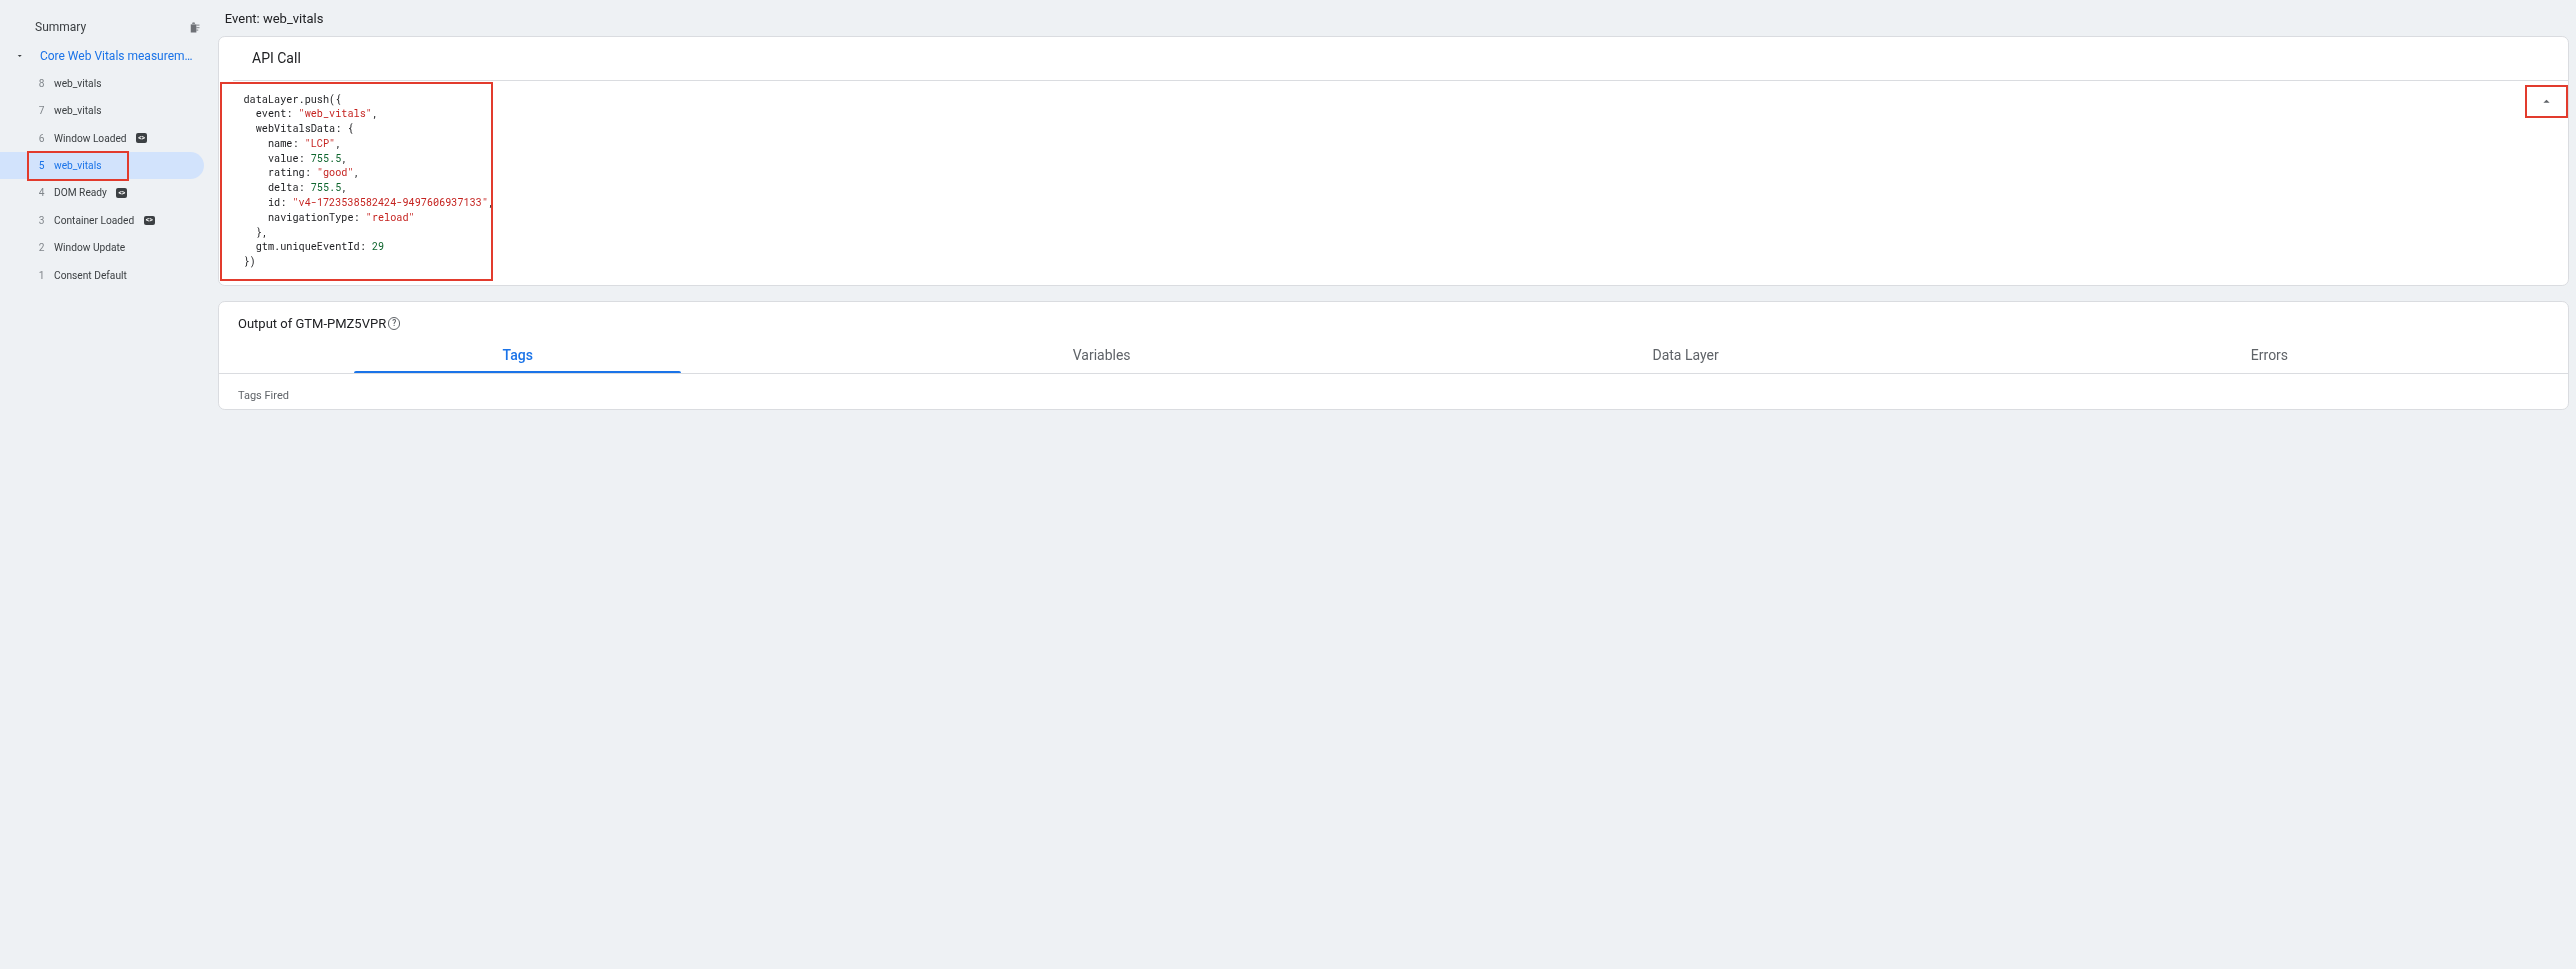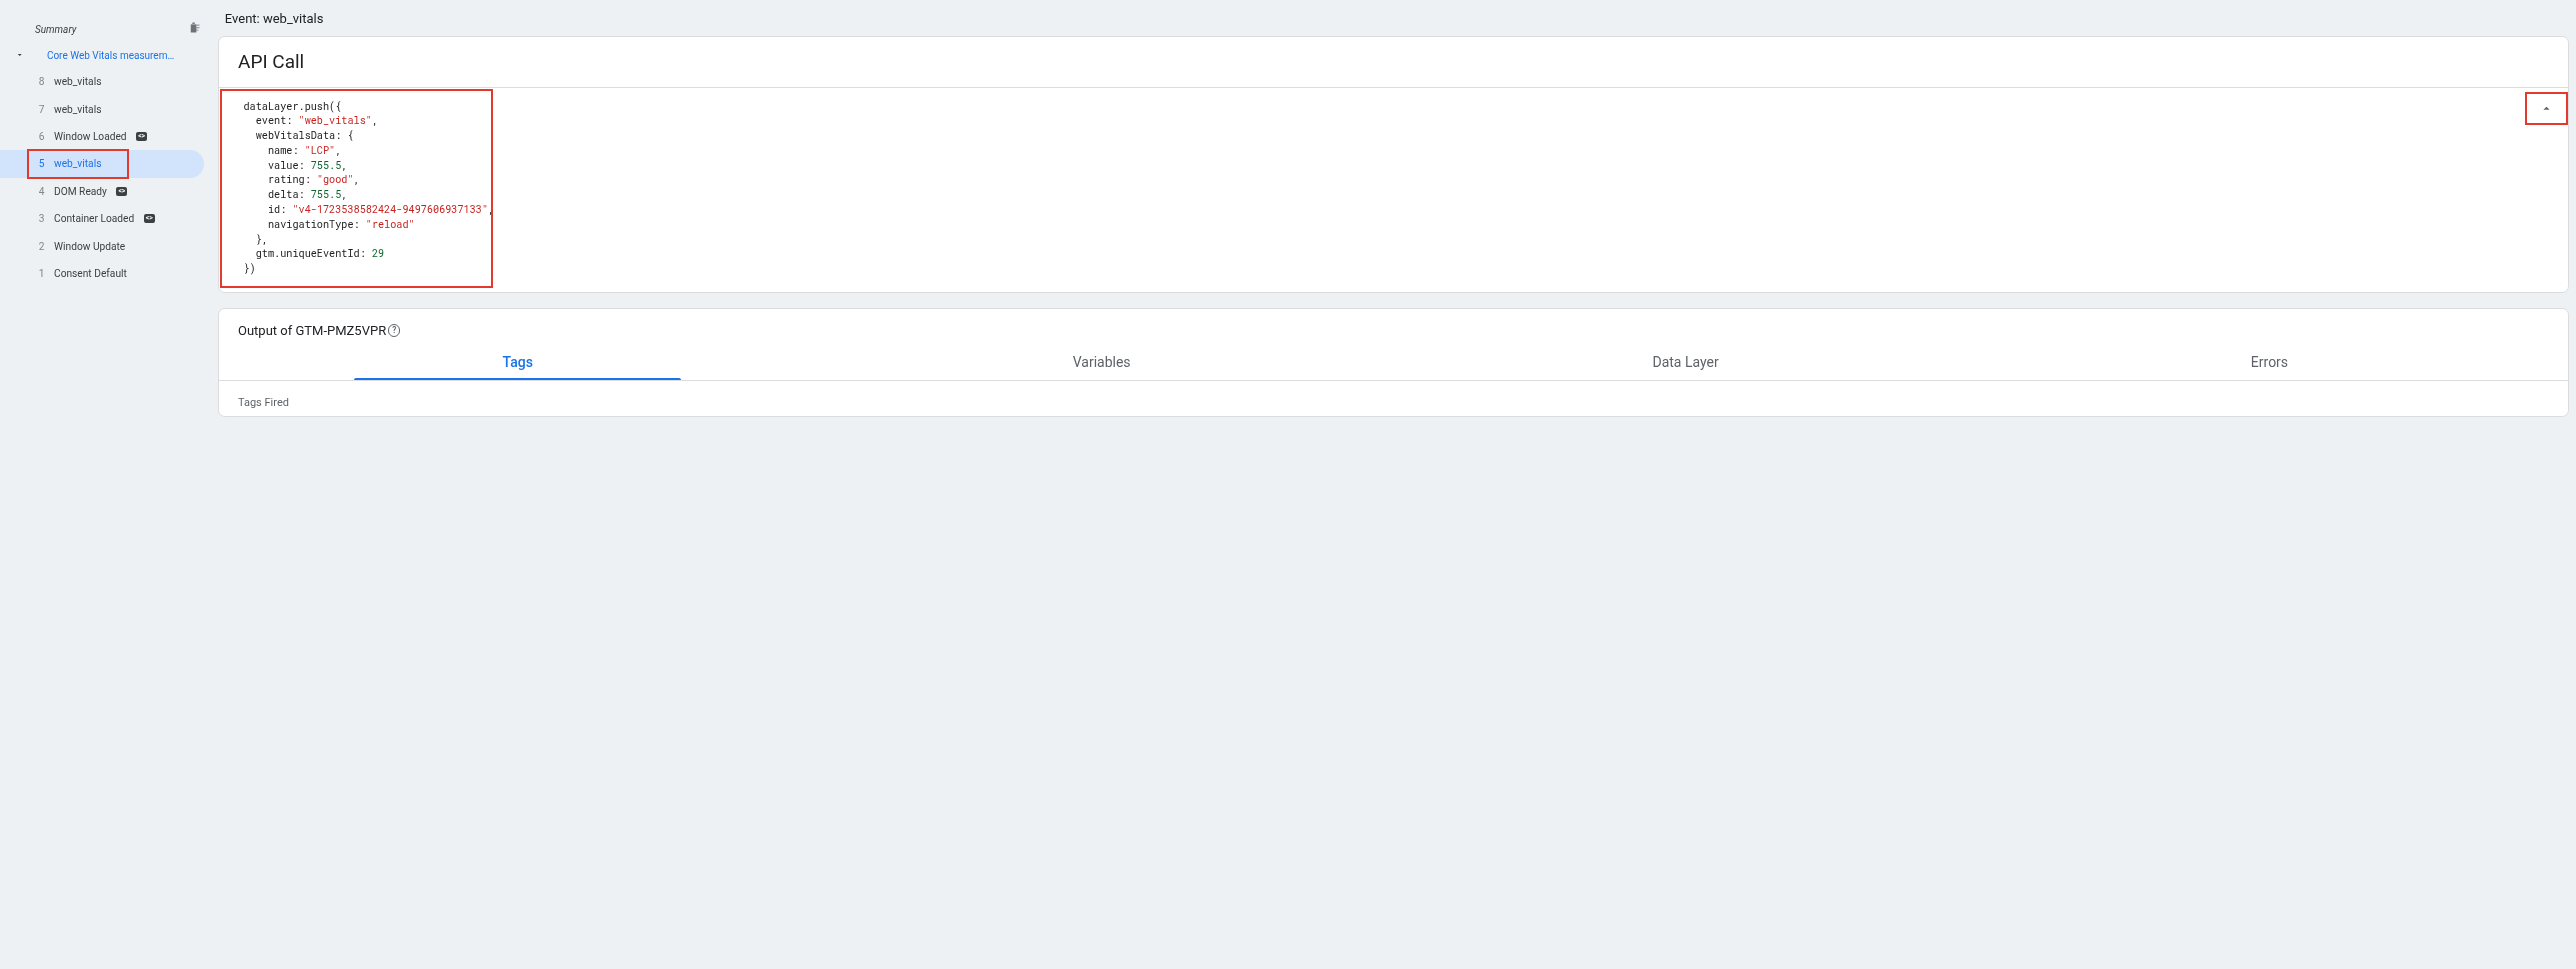--- a/index.html
+++ b/index.html
@@ -15,40 +15,39 @@
     min-height: 100vh;
   }
   
   .sidebar {
     width: 218px;
     flex-shrink: 0;
     padding: 13.6px 0 0 0;
   }
   .summary-row {
     display: flex;
-    align-items: flex-end;
+    align-items: flex-start;
     justify-content: space-between;
     padding: 6.8px 16.4px 6.8px 35px;
-    font-size: 10px;
+    font-size: 12px;
     color: #3c4043;
-    font-style: italic;
   }
   .summary-row .clear-icon {
     color: #5f6368;
     width: 15px;
     height: 15px;
   }
   .group-header {
     display: flex;
     align-items: center;
     padding: 6.8px 16.4px 6.8px 13.6px;
     color: #1a73e8;
-    font-size: 10px;
+    font-size: 12px;
     cursor: pointer;
-    gap: 21px;
+    gap: 14px;
   }
   .group-header .chev {
     width: 12.3px;
     height: 12.3px;
     display: flex;
     align-items: center;
     justify-content: center;
     color: #3c4043;
   }
   .group-header .label {
@@ -111,23 +110,24 @@
   }
   .card {
     background: #fff;
     border: 0.7px solid #dadce0;
     border-radius: 6.8px;
     margin: 0 0 15px 0;
     overflow: hidden;
   }
   .card-header {
     padding: 13.6px 19px;
-    font-size: 19px;
+    font-size: 14px;
     color: #202124;
     border-bottom: 0.7px solid #dadce0;
+    margin-left: 14px;
   }
   .card-body {
     padding: 6.8px 19px 12.3px 19px;
     position: relative;
   }
   .code-block {
     font-family: "Roboto Mono", Menlo, Consolas, monospace;
     font-size: 10.2px;
     line-height: 1.45;
     white-space: pre;

